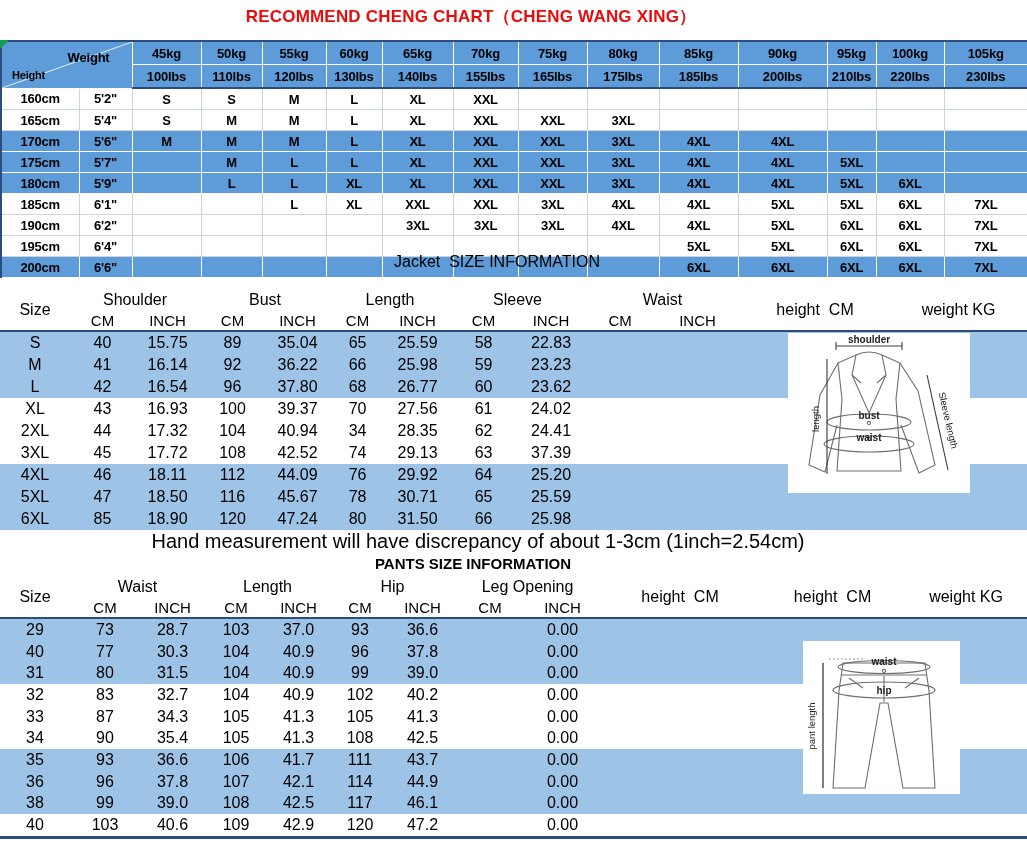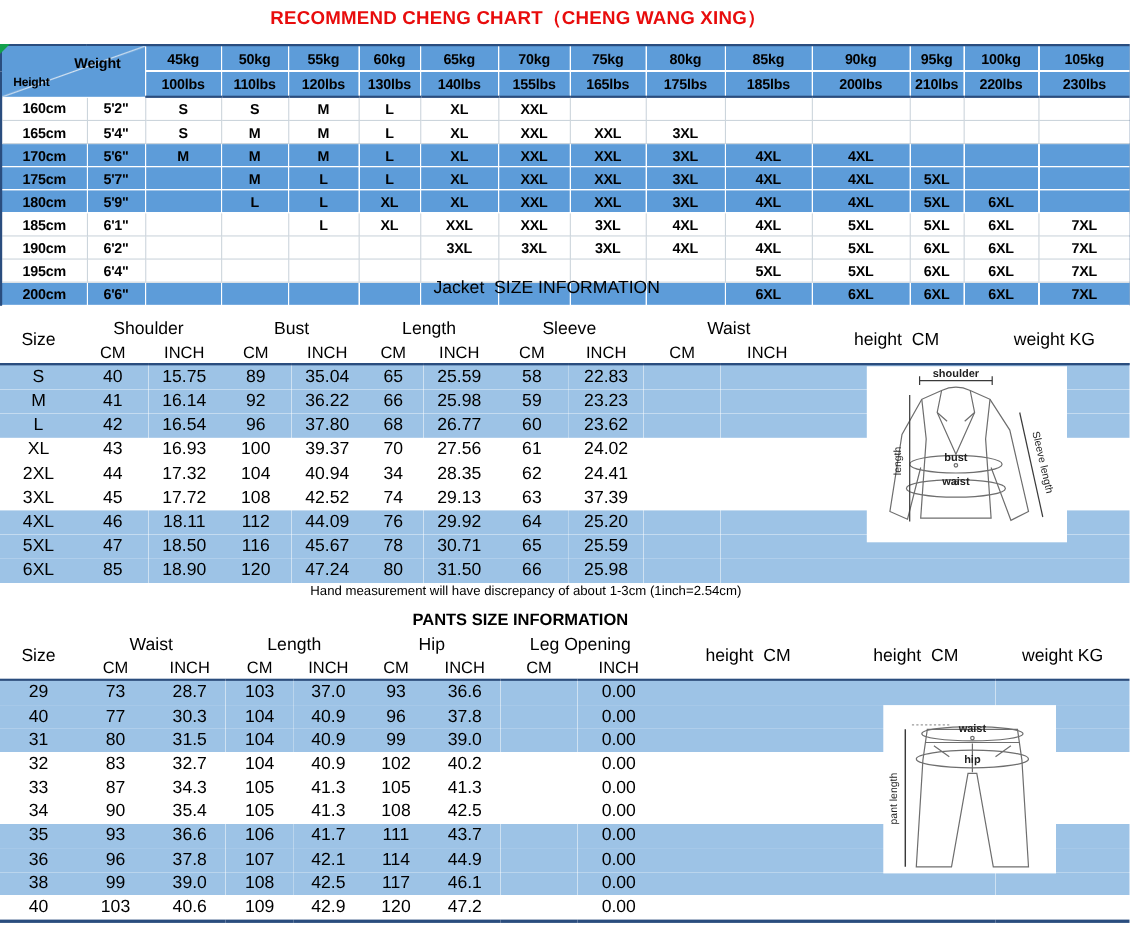--- a/index.html
+++ b/index.html
@@ -56,21 +56,21 @@
         rgba(0,0,0,0) calc(50% - 1px), #dde8f2 50%, rgba(0,0,0,0) calc(50% + 1px)),
       var(--matrix-blue,#5d9cd9);
   }
   #matrix .corner .w{position:absolute;top:8px;right:22px;font-size:13px;font-weight:bold;}
   #matrix .corner .h{position:absolute;bottom:7px;left:10px;font-size:11px;font-weight:bold;}
 
   
   .section-title{width:946px;text-align:center;font-size:16px;white-space:pre;}
   #jacket-title{top:253px;left:0;margin-left:24px;}
   #pants-title{top:555px;left:0;font-weight:bold;font-size:15px;}
-  #note{top:530px;left:0;width:956px;text-align:center;font-size:12px;}
+  #note{top:530px;left:0;width:956px;text-align:center;font-size:20px;}
 
   .info-table{left:0;width:1027px;}
   .info-table thead th{font-size:16px;height:20px;text-align:center;white-space:pre;}
   .info-table thead tr.sub th{font-size:15px;}
   .info-table thead tr.sub th,
   .info-table thead tr.grp th[rowspan]{border-bottom:2px solid var(--navy,#2a4d7e);}
   .info-table tbody th,.info-table tbody td{
     text-align:center;font-size:16px;font-weight:normal;
   }
   .info-table tbody tr.hl th,.info-table tbody tr.hl td{background:var(--stripe-blue,#9dc3e6);}

